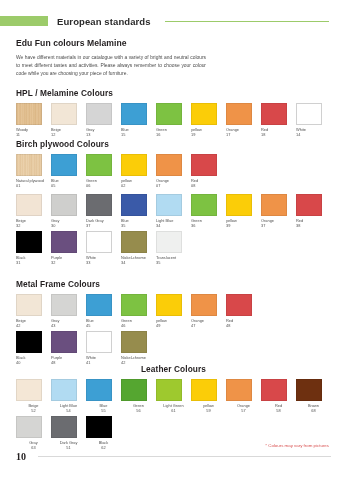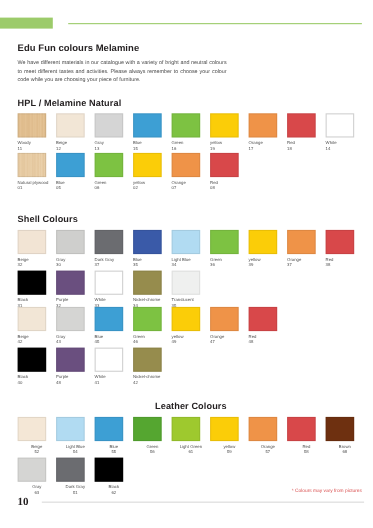--- a/index.html
+++ b/index.html
@@ -161,31 +161,32 @@
     font-size: 4.4px;
     color: #d94f4f;
     white-space: nowrap;
   }
 </style>
 </head>
 <body>
 
 <div class="header">
   <div class="header-tab"></div>
+  <div class="header-title">European standards</div>
   <div class="header-rule"></div>
 </div>
 
 <div class="intro">
   <h2 class="intro-title">Edu Fun colours Melamine</h2>
   <p class="intro-body">We have different materials in our catalogue with a variety of bright and neutral colours to meet different tastes and activities. Please always remember to choose your colour code while you are choosing your piece of furniture.</p>
 </div>
 
 <div id="sections-host">
     <div class="section" style="top: 88px;">
-      <div class="section-title">HPL / Melamine Natural</div>
+      <div class="section-title">HPL / Melamine Colours</div>
       <div class="swatch-row">
         <div class="swatch-cell">
           <div class="swatch-chip woody"></div>
           <div class="swatch-name">Woody</div>
           <div class="swatch-code">11</div>
         </div>
         <div class="swatch-cell">
           <div class="swatch-chip" style="background: rgb(242, 230, 214);"></div>
           <div class="swatch-name">Beige</div>
           <div class="swatch-code">12</div>
@@ -221,20 +222,21 @@
           <div class="swatch-code">18</div>
         </div>
         <div class="swatch-cell">
           <div class="swatch-chip outlined" style="background: rgb(255, 255, 255);"></div>
           <div class="swatch-name">White</div>
           <div class="swatch-code">14</div>
         </div>
       </div>
     </div>
     <div class="section" style="top: 139px;">
+      <div class="section-title">Birch plywood Colours</div>
       <div class="swatch-row">
         <div class="swatch-cell">
           <div class="swatch-chip plywood"></div>
           <div class="swatch-name">Natural plywood</div>
           <div class="swatch-code">01</div>
         </div>
         <div class="swatch-cell">
           <div class="swatch-chip" style="background: rgb(61, 159, 212);"></div>
           <div class="swatch-name">Blue</div>
           <div class="swatch-code">05</div>
@@ -255,21 +257,20 @@
           <div class="swatch-code">07</div>
         </div>
         <div class="swatch-cell">
           <div class="swatch-chip" style="background: rgb(216, 72, 74);"></div>
           <div class="swatch-name">Red</div>
           <div class="swatch-code">08</div>
         </div>
       </div>
     </div>
     <div class="section" style="top: 194px;">
-      <div class="section-title">Shell Colours</div>
       <div class="swatch-row">
         <div class="swatch-cell">
           <div class="swatch-chip" style="background: rgb(242, 228, 212);"></div>
           <div class="swatch-name">Beige</div>
           <div class="swatch-code">32</div>
         </div>
         <div class="swatch-cell">
           <div class="swatch-chip" style="background: rgb(207, 207, 205);"></div>
           <div class="swatch-name">Gray</div>
           <div class="swatch-code">30</div>
@@ -332,20 +333,21 @@
           <div class="swatch-code">34</div>
         </div>
         <div class="swatch-cell">
           <div class="swatch-chip" style="background: rgb(239, 240, 239);"></div>
           <div class="swatch-name">Translucent</div>
           <div class="swatch-code">35</div>
         </div>
       </div>
     </div>
     <div class="section" style="top: 279px;">
+      <div class="section-title">Metal Frame Colours</div>
       <div class="swatch-row">
         <div class="swatch-cell">
           <div class="swatch-chip" style="background: rgb(242, 230, 214);"></div>
           <div class="swatch-name">Beige</div>
           <div class="swatch-code">42</div>
         </div>
         <div class="swatch-cell">
           <div class="swatch-chip" style="background: rgb(213, 213, 211);"></div>
           <div class="swatch-name">Gray</div>
           <div class="swatch-code">43</div>

